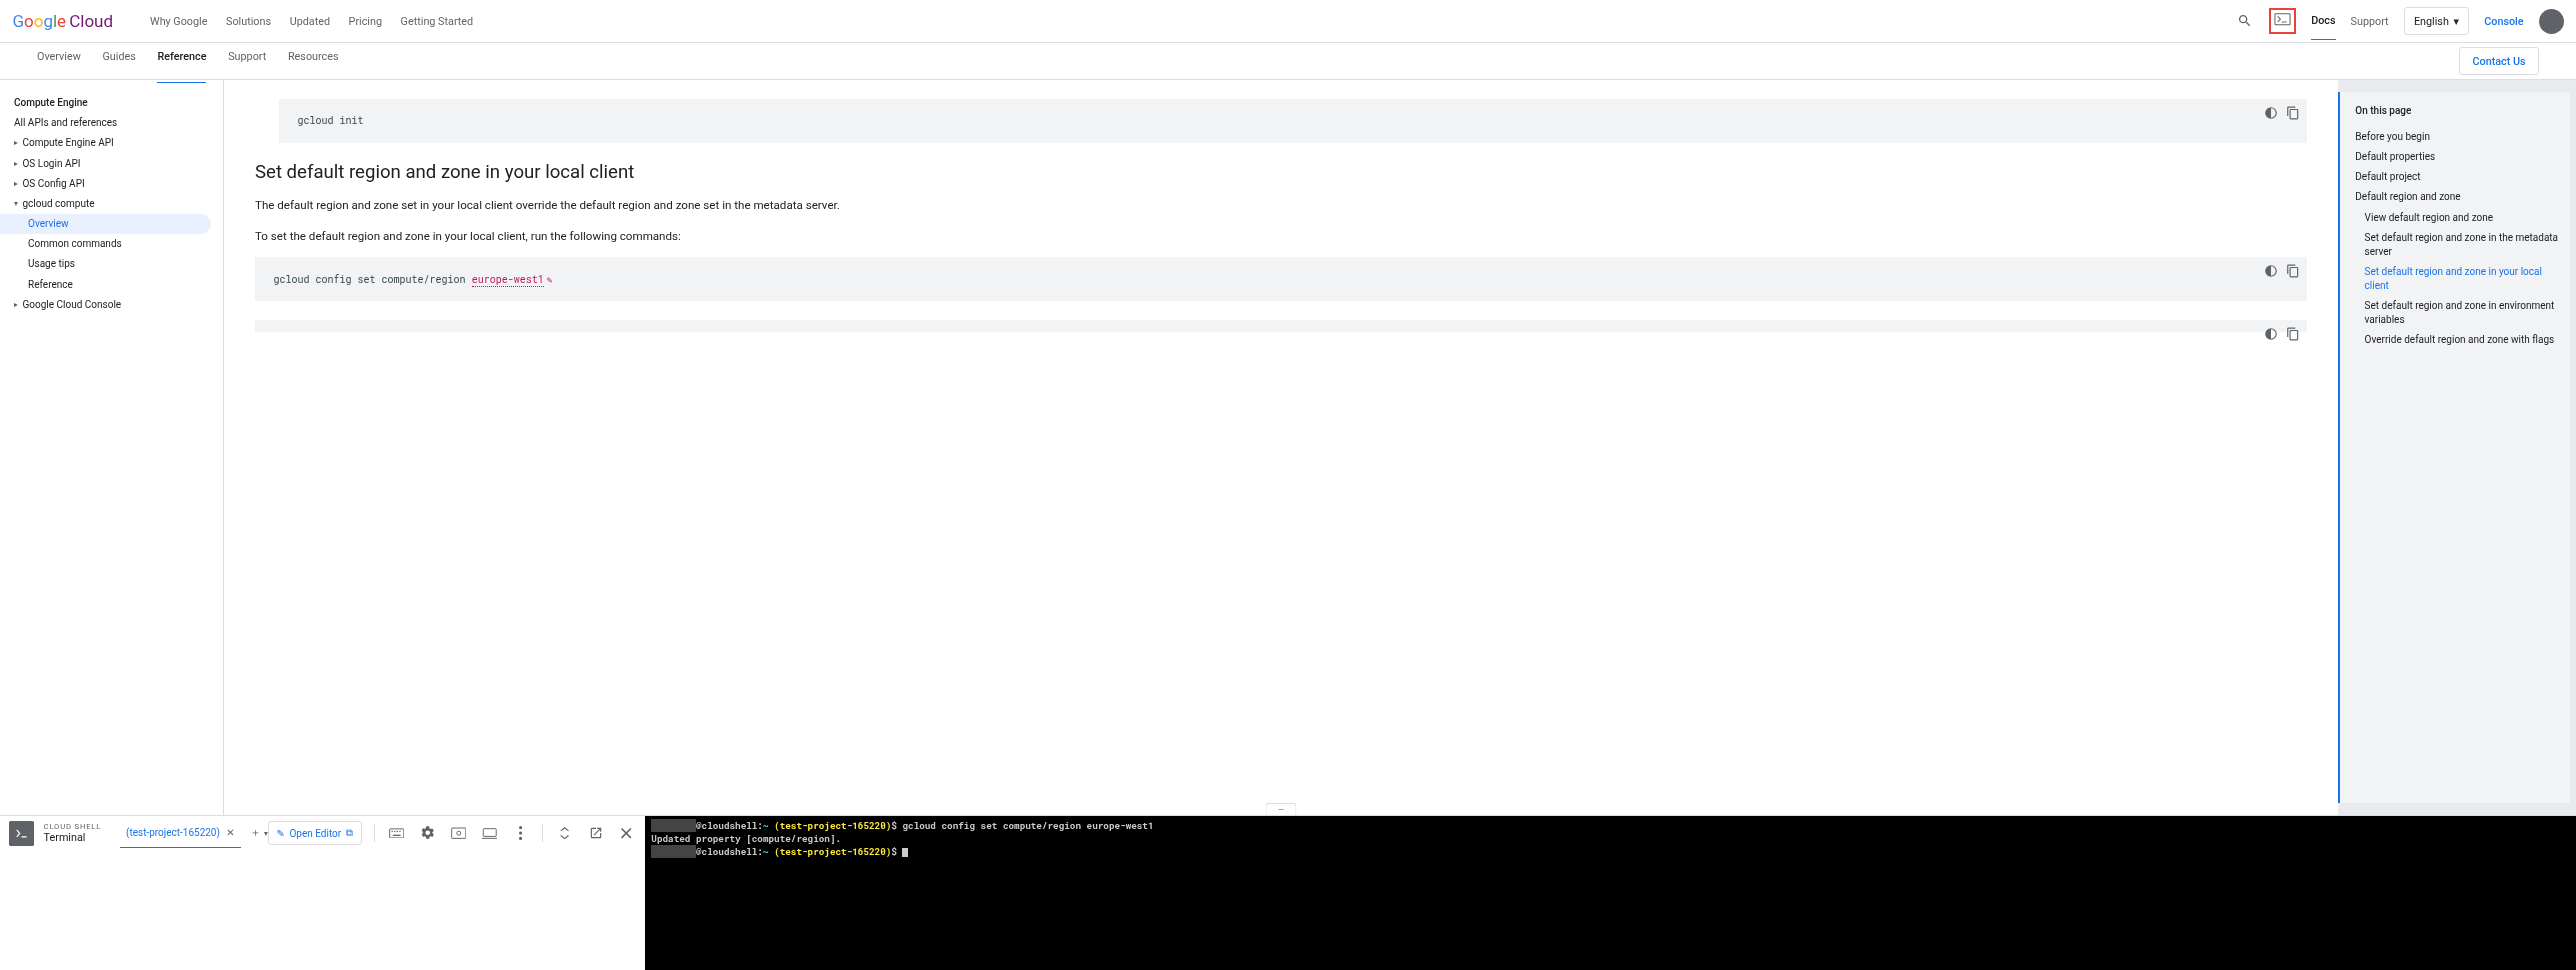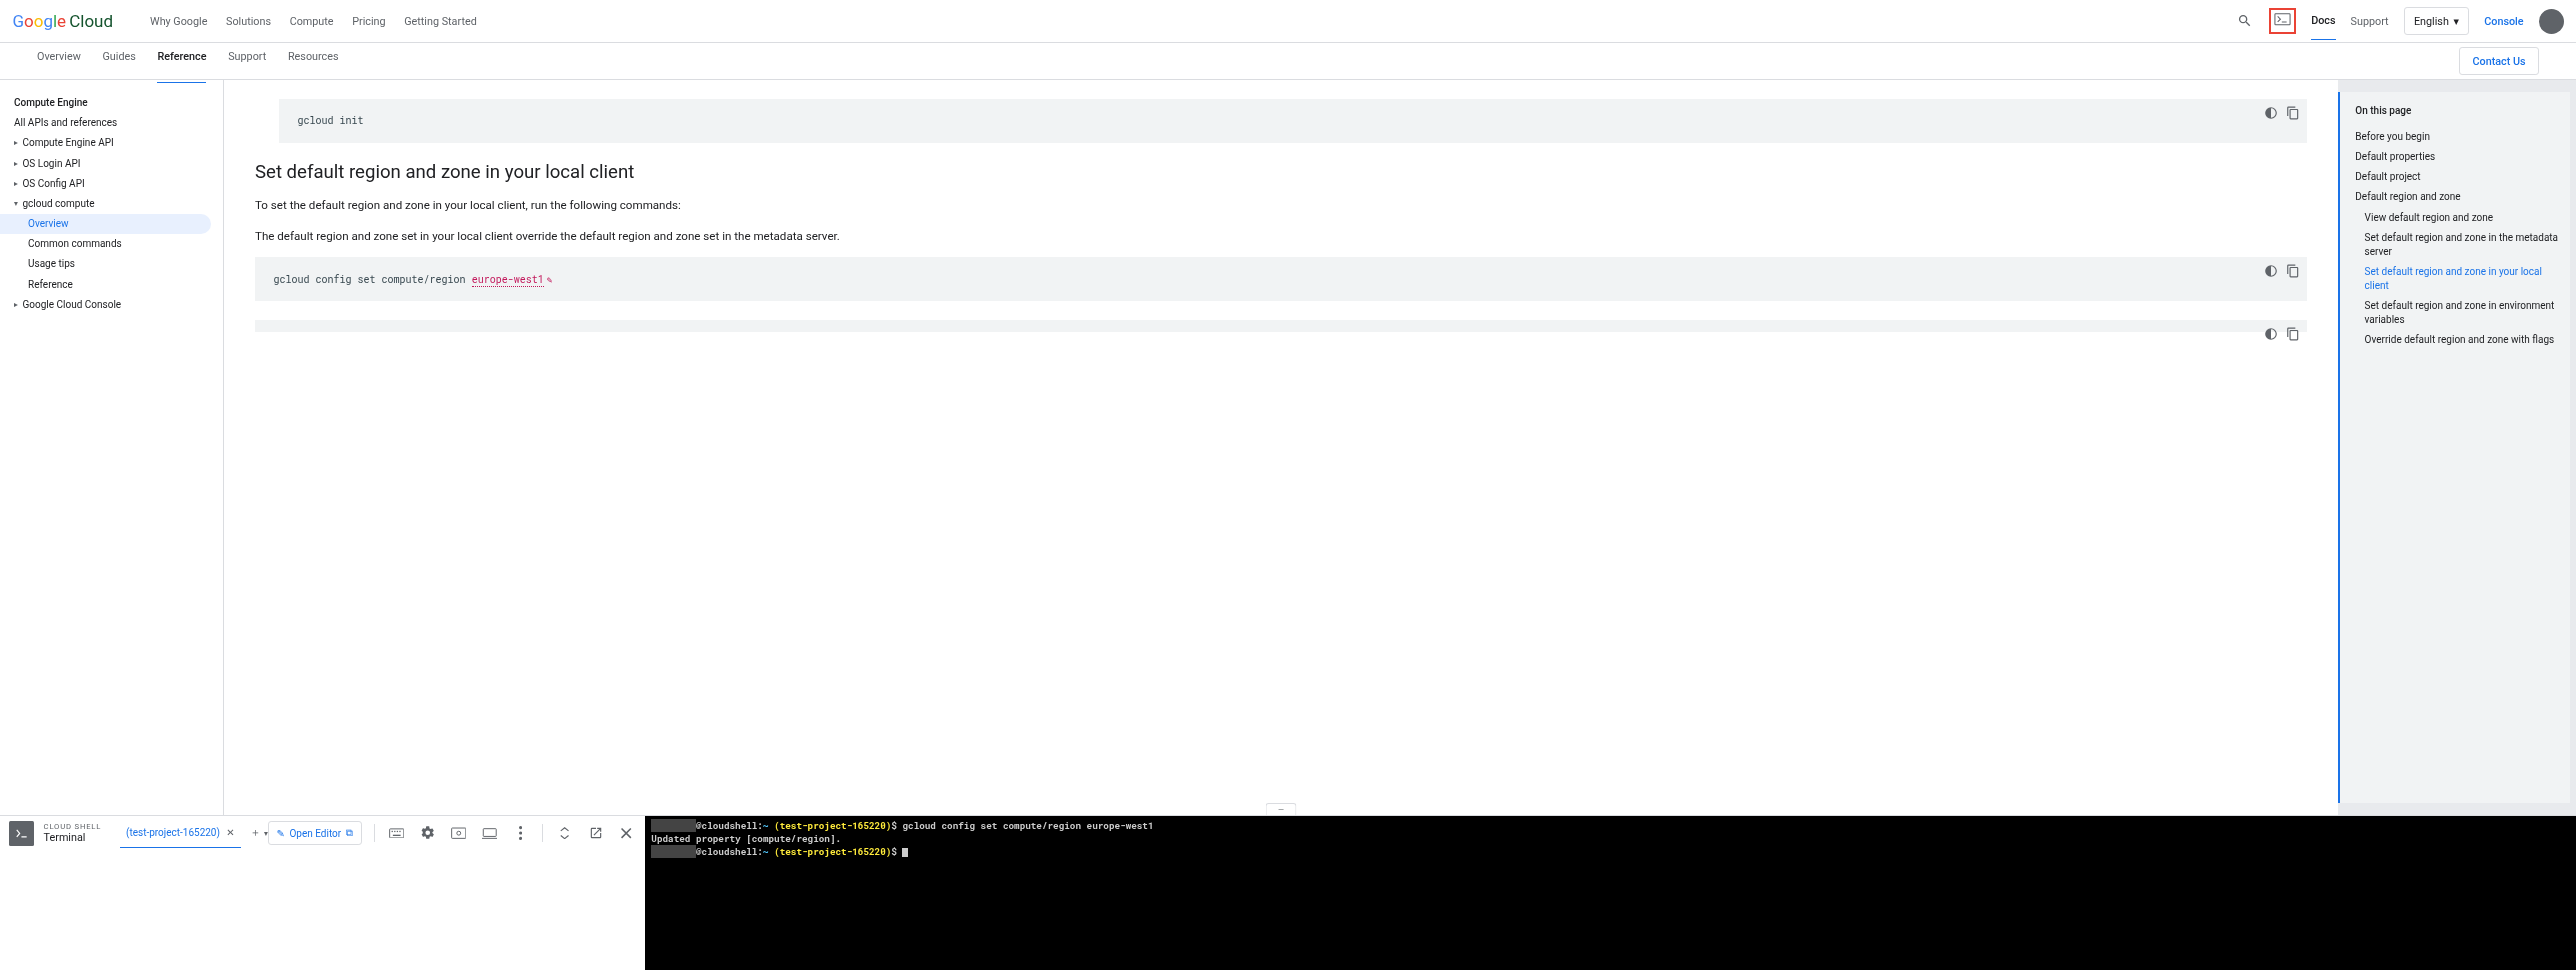--- a/index.html
+++ b/index.html
@@ -7,21 +7,21 @@
 
 
 .top-header { display: flex; align-items: center; height: 43px; padding: 0 12.4px; border-bottom: 0.8px solid #dadce0; }
 .logo { display: flex; align-items: center; font-size: 17px; font-weight: 400; }
 .logo-g { color: #4285f4; }
 .logo-o1 { color: #ea4335; }
 .logo-o2 { color: #fbbc04; }
 .logo-g2 { color: #4285f4; }
 .logo-l { color: #34a853; }
 .logo-e { color: #ea4335; }
-.logo-cloud { color: #14532d; margin-left: 3.1px; }
+.logo-cloud { color: #701a75; margin-left: 3.1px; }
 .top-nav { display: flex; margin-left: 37px; gap: 18.6px; }
 .top-nav-item { color: #5f6368; font-size: 10.8px; cursor: pointer; }
 .header-right { margin-left: auto; display: flex; align-items: center; gap: 15px; }
 .icon-btn { width: 18.6px; height: 18.6px; display: flex; align-items: center; justify-content: center; cursor: pointer; color: #5f6368; }
 .shell-icon-wrap { border: 2.3px solid #ea4335; padding: 3.1px; }
 .docs-link { color: #202124; font-weight: 500; border-bottom: 1.5px solid #1a73e8; padding-bottom: 12.4px; margin-bottom: -12.4px; }
 .support-link { color: #5f6368; }
 .lang-selector { border: 0.8px solid #dadce0; border-radius: 3.1px; padding: 6.2px 9.3px; display: flex; align-items: center; gap: 4.6px; cursor: pointer; }
 .console-link { color: #1a73e8; font-weight: 500; }
 .avatar { width: 25px; height: 25px; border-radius: 50%; background: #5f6368; }
@@ -99,21 +99,21 @@
       <span class="logo-o1">o</span>
       <span class="logo-o2">o</span>
       <span class="logo-g2">g</span>
       <span class="logo-l">l</span>
       <span class="logo-e">e</span>
     <span class="logo-cloud">Cloud</span>
   </div>
   <div class="top-nav">
     <span class="top-nav-item">Why Google</span>
     <span class="top-nav-item">Solutions</span>
-    <span class="top-nav-item">Compute</span>
+    <span class="top-nav-item">Updated</span>
     <span class="top-nav-item">Pricing</span>
     <span class="top-nav-item">Getting Started</span>
   </div>
   <div class="header-right">
     <span class="icon-btn">
       <svg width="15.5" height="15.5" viewBox="0 0 24 24">
           <path d="M15.5 14h-.79l-.28-.27A6.471 6.471 0 0016 9.5 6.5 6.5 0 109.5 16c1.61 0 3.09-.59 4.23-1.57l.27.28v.79l5 4.99L20.49 19l-4.99-5zm-6 0C7.01 14 5 11.99 5 9.5S7.01 5 9.5 5 14 7.01 14 9.5 11.99 14 9.5 14z"></path>
         </svg>
     </span>
     <span class="shell-icon-wrap">
@@ -174,22 +174,22 @@
             <span class="code-action-icon">
                 <svg width="14" height="14" viewBox="0 0 24 24">
                   <path d="M16 1H4a2 2 0 00-2 2v14h2V3h12V1zm3 4H8a2 2 0 00-2 2v14a2 2 0 002 2h11a2 2 0 002-2V7a2 2 0 00-2-2zm0 16H8V7h11v14z"></path>
                 </svg>
               </span>
           </div>
           <span>gcloud init</span>
         </div>
 
         <h2 class="section-heading">Set default region and zone in your local client</h2>
+        <p class="body-text">The default region and zone set in your local client override the default region and zone set in the metadata server.</p>
         <p class="body-text">To set the default region and zone in your local client, run the following commands:</p>
-        <p class="body-text">The default region and zone set in your local client override the default region and zone set in the metadata server.</p>
 
         <div class="code-block">
           <div class="code-actions">
             <span class="code-action-icon">
                 <svg width="14" height="14" viewBox="0 0 24 24">
                   <path d="M12 2a10 10 0 100 20 10 10 0 000-20zm0 18V4a8 8 0 010 16z"></path>
                 </svg>
               </span>
             <span class="code-action-icon">
                 <svg width="14" height="14" viewBox="0 0 24 24">

